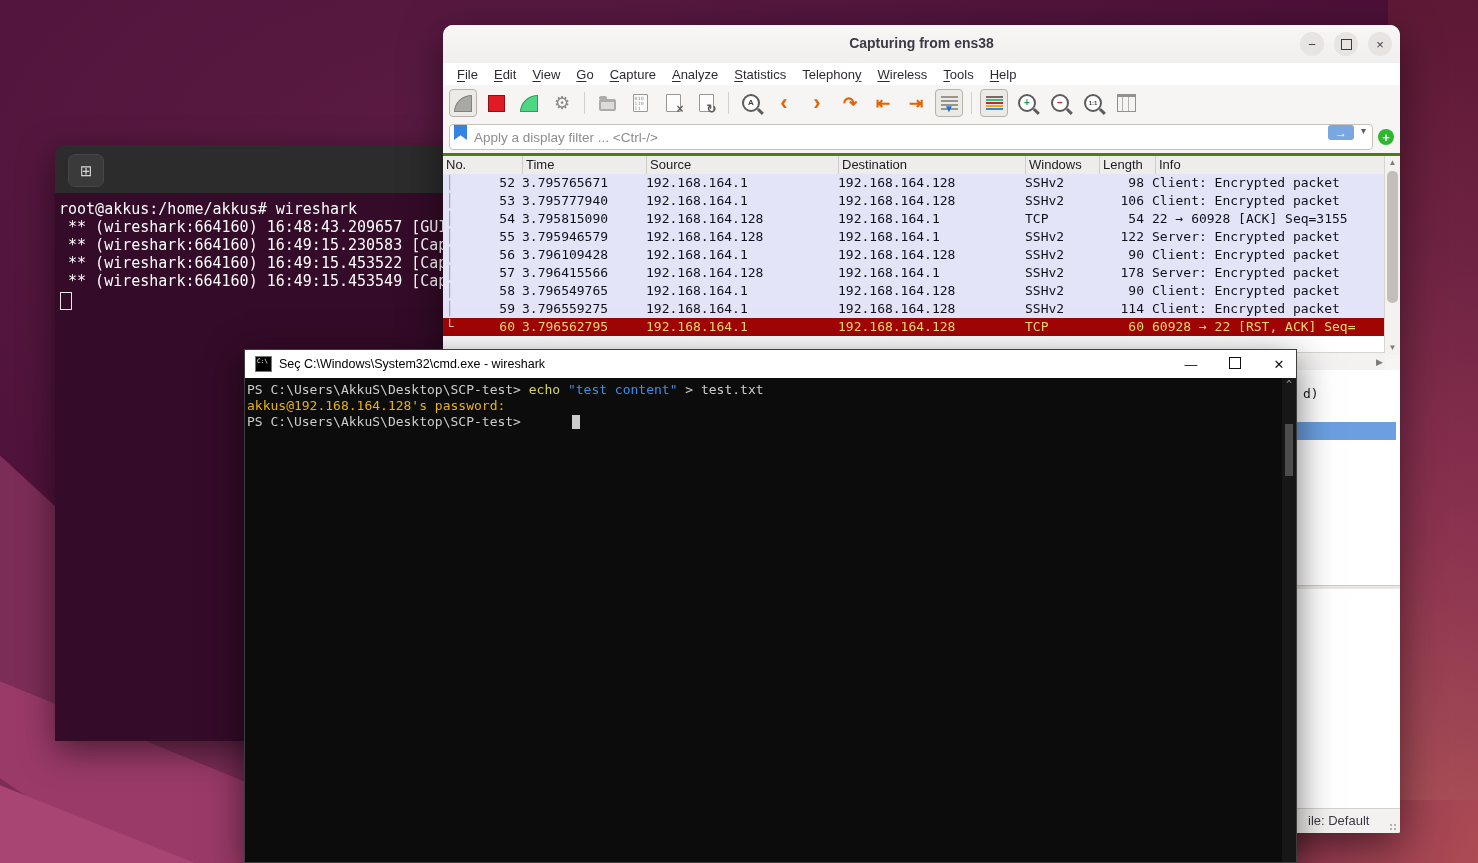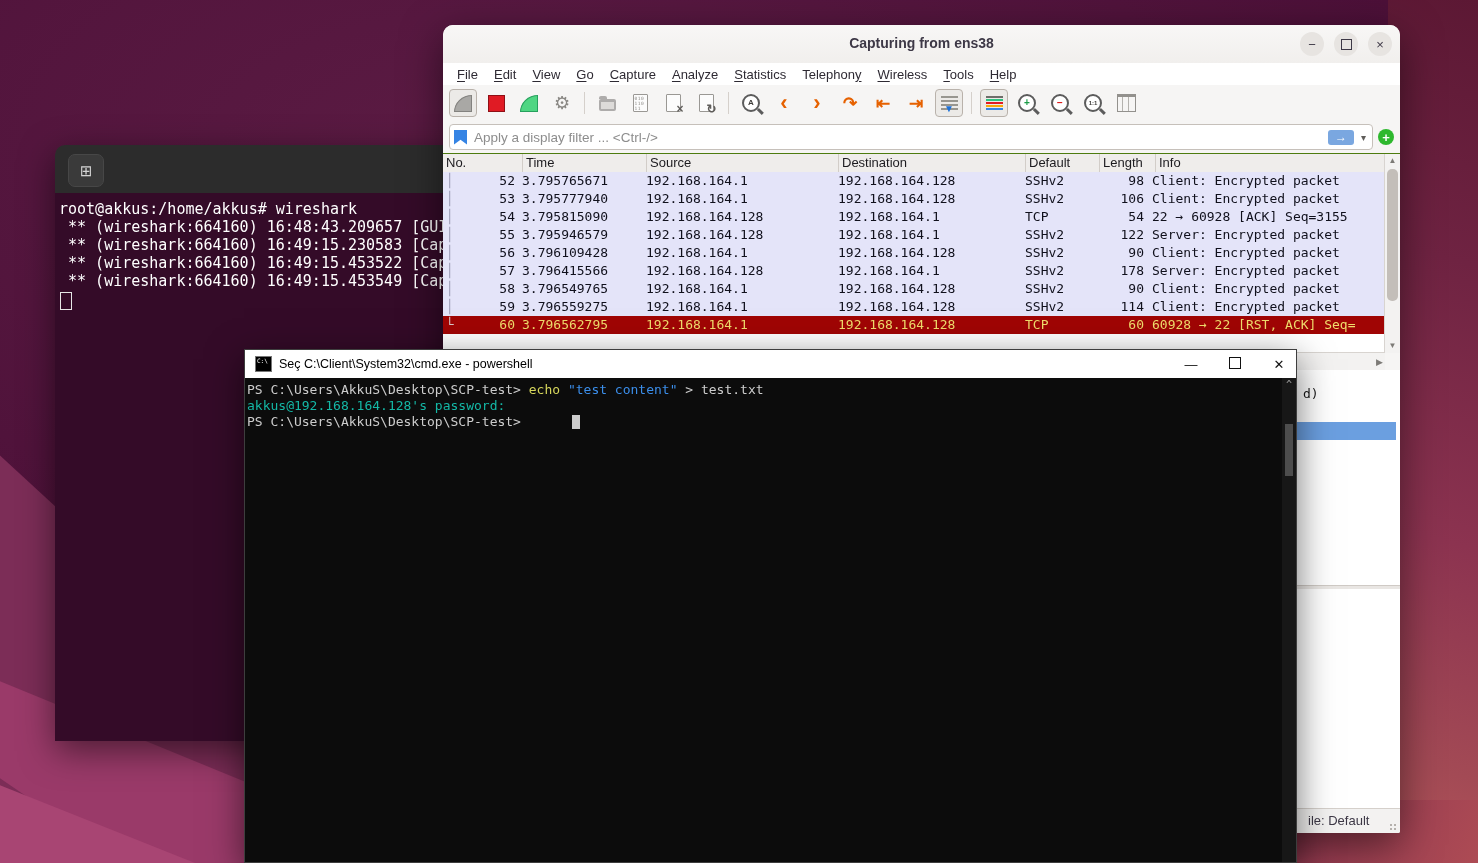--- a/index.html
+++ b/index.html
@@ -62,31 +62,31 @@
   .scrollicon{width:17px;height:15px;position:relative;
     background:repeating-linear-gradient(#98968f 0 2px,transparent 2px 4px);}
   .bluearrow{position:absolute;left:50%;transform:translateX(-50%);bottom:-3px;color:#1c71d8;font-size:10px;line-height:1;}
   .colorlines{width:17px;height:14px;background-repeat:no-repeat;background-size:17px 2px;
     background-image:linear-gradient(#6f6d6a 0 0),linear-gradient(#2ec27e 0 0),linear-gradient(#e01b24 0 0),
       linear-gradient(#f6a80a 0 0),linear-gradient(#3584e4 0 0);
     background-position:0 0,0 3px,0 6px,0 9px,0 12px;}
   .colsicon{width:17px;height:14px;border:1px solid #93918d;border-top:3px solid #93918d;
     background:linear-gradient(90deg,transparent 0 4px,#b4b2ae 4px 5px,transparent 5px 10px,#b4b2ae 10px 11px,transparent 11px 17px);}
   .ws-filterbar{left:0;top:96px;right:0;height:32px;background:#f6f5f4;display:flex;align-items:center;padding:0 6px;gap:5px;}
-  .filter-box{flex:1;height:24px;background:#fff;border:1px solid #c6c0ba;border-radius:4px;display:flex;align-items:center;padding:0 4px;gap:5px;}
+  .filter-box{flex:1;height:24px;background:#fff;border:1px solid #c6c0ba;border-radius:4px;display:flex;padding:0 4px;gap:5px;}
   .bookmark{width:13px;height:15px;background:#3584e4;clip-path:polygon(0 0,100% 0,100% 100%,50% 68%,0 100%);flex:0 0 auto;}
   .filter-input{flex:1;border:none;outline:none;font-size:13.5px;color:#333;background:transparent;
     font-family:"Liberation Sans",sans-serif;}
   .filter-input::placeholder{color:#8d8d8d;}
   .apply-btn{width:26px;height:15px;background:#7aa7e0;border-radius:3px;color:#fff;display:flex;align-items:center;
     justify-content:center;font-size:12px;line-height:1;flex:0 0 auto;}
   .caret{color:#5f5d5a;font-size:10px;flex:0 0 auto;padding:0 2px;}
   .plus-btn{width:16px;height:16px;border-radius:50%;background:#2eb82e;color:#fff;display:flex;align-items:center;
     justify-content:center;font-size:13px;font-weight:bold;line-height:1;flex:0 0 auto;}
-  .pkt-area{left:0;top:128px;right:0;height:199px;background:#ffffff;border-top:1px solid #4d7c0f;}
+  .pkt-area{left:0;top:128px;right:0;height:199px;background:#ffffff;border-top:3px solid #4d7c0f;}
   .pkt-header{left:0;top:0;right:15px;height:18px;background:#efedeb;border-bottom:1px solid #cfcac5;display:flex;}
   .pkt-h{font-size:13px;color:#1c1b1f;border-right:1px solid #d2cdc8;padding-left:3px;line-height:17px;
     white-space:nowrap;overflow:hidden;box-sizing:border-box;flex:0 0 auto;}
   .pkt-rows{left:0;top:18px;right:15px;}
   .pkt-row{display:flex;height:18px;background:#e4e4f9;font-family:"DejaVu Sans Mono",monospace;font-size:13px;
     line-height:18px;color:#10101c;white-space:pre;}
   .pkt-row.red{background:#a00504;color:#efdc6c;}
   .pc{flex:0 0 auto;overflow:hidden;box-sizing:border-box;}
   .pc.r{text-align:right;}
   .pkt-vscroll{top:0;right:0;width:15px;height:199px;background:#f3f2f1;border-left:1px solid #d8d4d0;}
@@ -266,21 +266,21 @@
         <span class="caret">▾</span>
       </div>
       <span class="plus-btn">+</span>
     </div>
     <div class="abs pkt-area">
       <div class="abs pkt-header" id="pkt-header">
           <span class="pkt-h" style="width: 80px;">No.</span>
           <span class="pkt-h" style="width: 124px;">Time</span>
           <span class="pkt-h" style="width: 192px;">Source</span>
           <span class="pkt-h" style="width: 187px;">Destination</span>
-          <span class="pkt-h" style="width: 74px;">Default</span>
+          <span class="pkt-h" style="width: 74px;">Windows</span>
           <span class="pkt-h" style="width: 56px;">Length</span>
           <span class="pkt-h" style="width: 231px; flex: 1 1 auto;">Info</span>
         </div>
       <div class="abs pkt-rows" id="pkt-rows">
           <div class="pkt-row"><span class="pc" style="width: 14px; text-align: center; color: rgb(154, 154, 180);">│</span><span class="pc r" style="width: 62px; padding: 0px 4px 0px 0px;">52</span><span class="pc" style="width: 124px; padding: 0px 0px 0px 3px;">3.795765671</span><span class="pc" style="width: 192px; padding: 0px 0px 0px 3px;">192.168.164.1</span><span class="pc" style="width: 187px; padding: 0px 0px 0px 3px;">192.168.164.128</span><span class="pc" style="width: 74px; padding: 0px 0px 0px 3px;">SSHv2</span><span class="pc r" style="width: 52px; padding: 0px 4px 0px 0px;">98</span><span class="pc" style="flex: 1 1 auto; padding: 0px 0px 0px 4px;">Client: Encrypted packet</span></div>
           <div class="pkt-row"><span class="pc" style="width: 14px; text-align: center; color: rgb(154, 154, 180);">│</span><span class="pc r" style="width: 62px; padding: 0px 4px 0px 0px;">53</span><span class="pc" style="width: 124px; padding: 0px 0px 0px 3px;">3.795777940</span><span class="pc" style="width: 192px; padding: 0px 0px 0px 3px;">192.168.164.1</span><span class="pc" style="width: 187px; padding: 0px 0px 0px 3px;">192.168.164.128</span><span class="pc" style="width: 74px; padding: 0px 0px 0px 3px;">SSHv2</span><span class="pc r" style="width: 52px; padding: 0px 4px 0px 0px;">106</span><span class="pc" style="flex: 1 1 auto; padding: 0px 0px 0px 4px;">Client: Encrypted packet</span></div>
           <div class="pkt-row"><span class="pc" style="width: 14px; text-align: center; color: rgb(154, 154, 180);">│</span><span class="pc r" style="width: 62px; padding: 0px 4px 0px 0px;">54</span><span class="pc" style="width: 124px; padding: 0px 0px 0px 3px;">3.795815090</span><span class="pc" style="width: 192px; padding: 0px 0px 0px 3px;">192.168.164.128</span><span class="pc" style="width: 187px; padding: 0px 0px 0px 3px;">192.168.164.1</span><span class="pc" style="width: 74px; padding: 0px 0px 0px 3px;">TCP</span><span class="pc r" style="width: 52px; padding: 0px 4px 0px 0px;">54</span><span class="pc" style="flex: 1 1 auto; padding: 0px 0px 0px 4px;">22 → 60928 [ACK] Seq=3155</span></div>
           <div class="pkt-row"><span class="pc" style="width: 14px; text-align: center; color: rgb(154, 154, 180);">│</span><span class="pc r" style="width: 62px; padding: 0px 4px 0px 0px;">55</span><span class="pc" style="width: 124px; padding: 0px 0px 0px 3px;">3.795946579</span><span class="pc" style="width: 192px; padding: 0px 0px 0px 3px;">192.168.164.128</span><span class="pc" style="width: 187px; padding: 0px 0px 0px 3px;">192.168.164.1</span><span class="pc" style="width: 74px; padding: 0px 0px 0px 3px;">SSHv2</span><span class="pc r" style="width: 52px; padding: 0px 4px 0px 0px;">122</span><span class="pc" style="flex: 1 1 auto; padding: 0px 0px 0px 4px;">Server: Encrypted packet</span></div>
           <div class="pkt-row"><span class="pc" style="width: 14px; text-align: center; color: rgb(154, 154, 180);">│</span><span class="pc r" style="width: 62px; padding: 0px 4px 0px 0px;">56</span><span class="pc" style="width: 124px; padding: 0px 0px 0px 3px;">3.796109428</span><span class="pc" style="width: 192px; padding: 0px 0px 0px 3px;">192.168.164.1</span><span class="pc" style="width: 187px; padding: 0px 0px 0px 3px;">192.168.164.128</span><span class="pc" style="width: 74px; padding: 0px 0px 0px 3px;">SSHv2</span><span class="pc r" style="width: 52px; padding: 0px 4px 0px 0px;">90</span><span class="pc" style="flex: 1 1 auto; padding: 0px 0px 0px 4px;">Client: Encrypted packet</span></div>
           <div class="pkt-row"><span class="pc" style="width: 14px; text-align: center; color: rgb(154, 154, 180);">│</span><span class="pc r" style="width: 62px; padding: 0px 4px 0px 0px;">57</span><span class="pc" style="width: 124px; padding: 0px 0px 0px 3px;">3.796415566</span><span class="pc" style="width: 192px; padding: 0px 0px 0px 3px;">192.168.164.128</span><span class="pc" style="width: 187px; padding: 0px 0px 0px 3px;">192.168.164.1</span><span class="pc" style="width: 74px; padding: 0px 0px 0px 3px;">SSHv2</span><span class="pc r" style="width: 52px; padding: 0px 4px 0px 0px;">178</span><span class="pc" style="flex: 1 1 auto; padding: 0px 0px 0px 4px;">Server: Encrypted packet</span></div>
@@ -307,30 +307,30 @@
       <span class="abs status-frag">ile: Default</span>
       <span class="abs grip"></span>
     </div>
   </div>
 
   <div id="cmd" class="abs">
     <div class="abs cmd-titlebar">
       <span class="cmd-icon">
           <span>C:\</span>
         </span>
-      <span class="cmd-title">Seç C:\Client\System32\cmd.exe - powershell</span>
+      <span class="cmd-title">Seç C:\Windows\System32\cmd.exe - wireshark</span>
       <span class="cmd-ctrls" id="cmd-ctrls">
           <span class="cmd-btn">—</span>
           <span class="cmd-btn"><span class="sq"></span></span>
           <span class="cmd-btn">✕</span>
         </span>
     </div>
     <div class="abs cmd-body" id="cmd-body">
         <div class="cmd-line"><span style="color: rgb(204, 204, 204);">PS C:\Users\AkkuS\Desktop\SCP-test&gt; </span><span style="color: rgb(214, 214, 92);">echo </span><span style="color: rgb(59, 142, 234);">"test content"</span><span style="color: rgb(204, 204, 204);"> &gt; test.txt</span></div>
-        <div class="cmd-line"><span style="color: #14b8a6;">akkus@192.168.164.128's password:</span></div>
+        <div class="cmd-line"><span style="color: #eab308;">akkus@192.168.164.128's password:</span></div>
         <div class="cmd-line"><span style="color: rgb(204, 204, 204);">PS C:\Users\AkkuS\Desktop\SCP-test&gt; </span><span class="cmd-cursor"></span></div>
       </div>
     <div class="abs cmd-scroll">
       <div class="abs cs-arrow">^</div>
       <div class="abs cs-thumb"></div>
     </div>
   </div>
 </div>
 
 </body></html>

